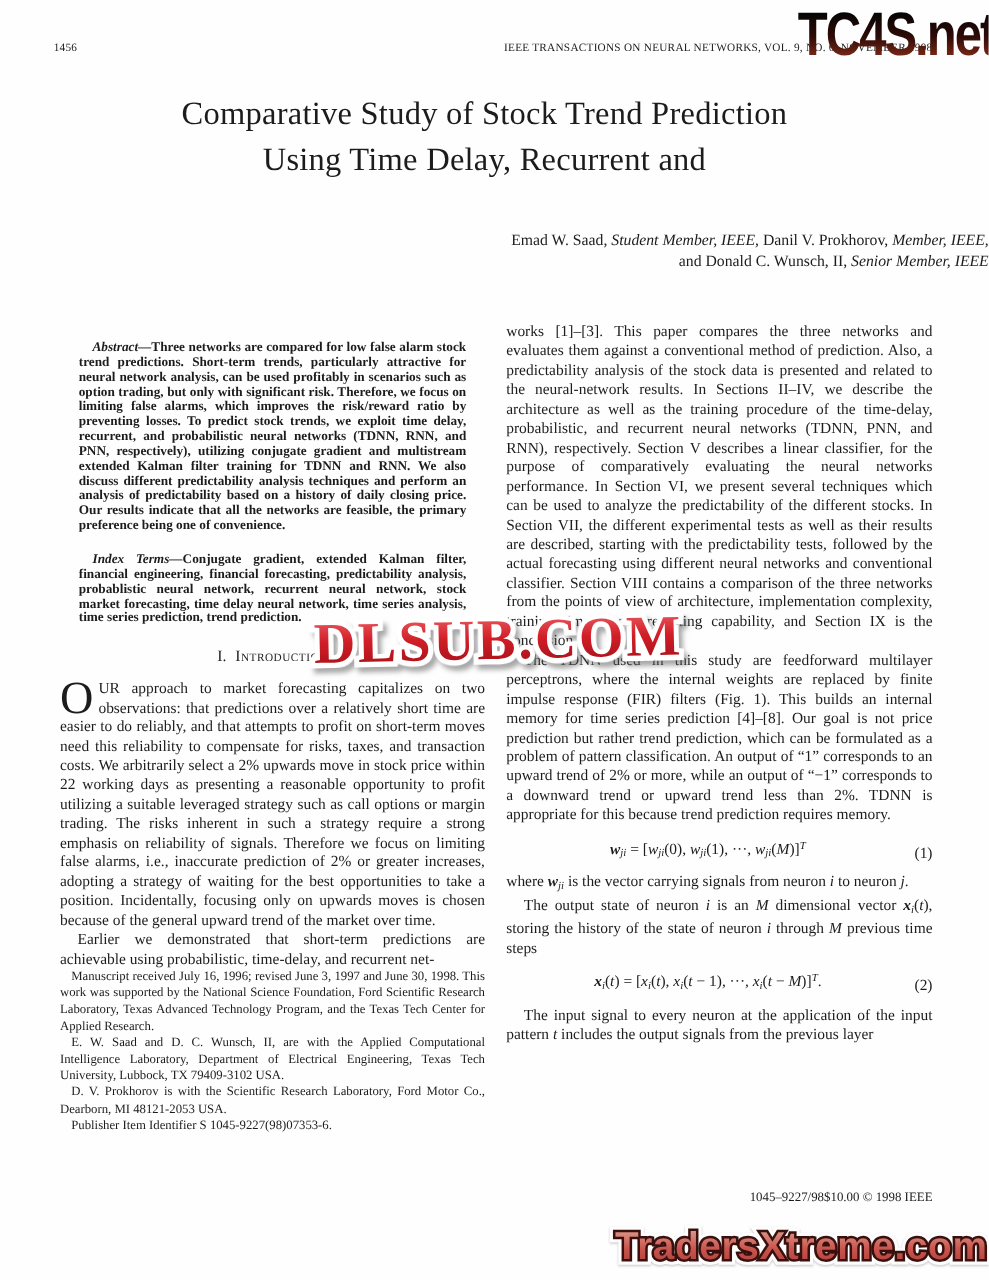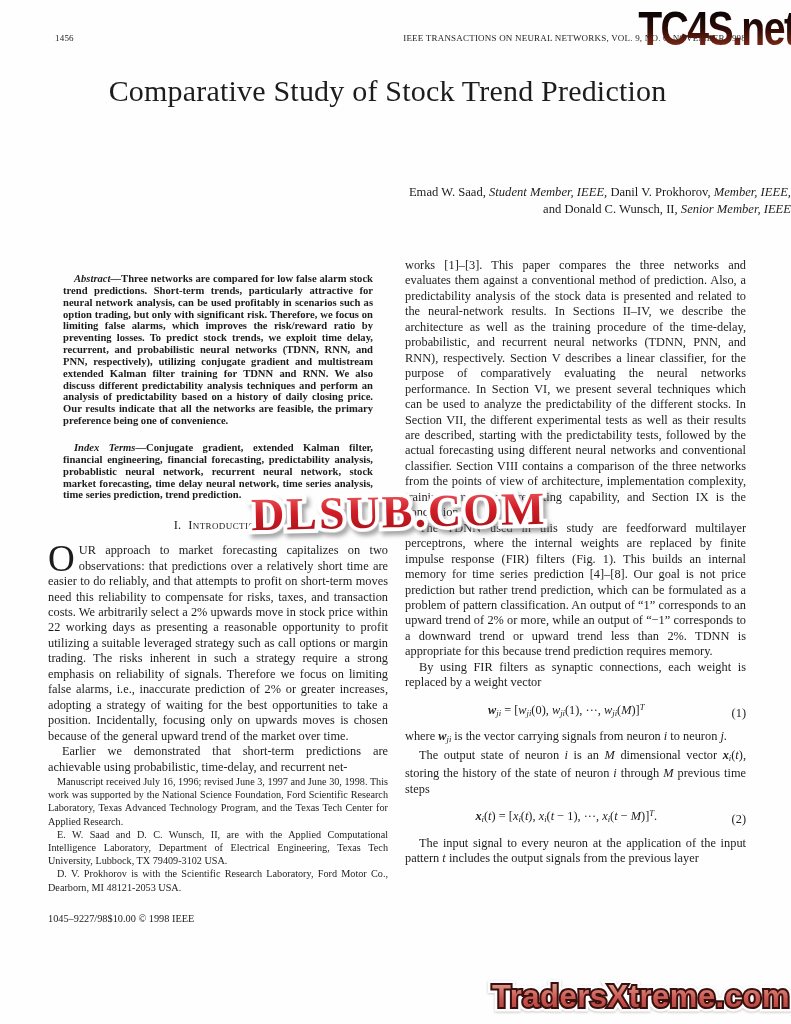--- a/index.html
+++ b/index.html
@@ -1,25 +1,25 @@
 <!DOCTYPE html>
 <html><head>
 <meta charset="utf-8">
 <style>
   html,body{margin:0;padding:0;background:#ffffff;}
   .page{position:relative;width:791px;height:1024px;background:#fefefe;overflow:hidden;
         font-family:"Liberation Serif",serif;color:#1c1c1c;}
 
   
-  .running-head{position:absolute;top:33px;left:55px;right:45px;display:flex;
+  .running-head{position:absolute;top:33px;left:43px;right:45px;display:flex;
                 justify-content:space-between;font-size:9px;letter-spacing:.2px;}
 
   
   .title{position:absolute;top:72px;left:0;right:16px;text-align:center;
-         font-size:30px;line-height:37px;font-weight:400;letter-spacing:.2px;}
+         font-size:26px;line-height:37px;font-weight:400;letter-spacing:.2px;}
   .authors{position:absolute;top:184px;left:0;right:0;text-align:right;
            font-size:12.6px;line-height:17px;}
 
   
   .columns{position:absolute;top:258px;left:48px;width:698px;display:flex;gap:17px;}
   .col{width:340px;}
   .col-right{width:341px;}
 
   .abstract,.index-terms{font-size:10.6px;line-height:11.85px;font-weight:700;
                          text-align:justify;text-indent:11px;margin:15px;}
@@ -35,21 +35,21 @@
 
   .dropcap{float:left;font-size:37px;line-height:28px;padding:2px 4px 0 0;}
 
   .footnotes{font-size:10.2px;line-height:13.2px;text-align:justify;}
   .footnotes p{margin:0;text-indent:9px;}
 
   .equation{display:flex;align-items:flex-end;margin:9px 0 8px;font-size:12.35px;}
   .eq-body{flex:1;text-align:center;}
   .eq-num{padding-left:4px;}
 
-  .footer{position:absolute;top:913px;left:48px;width:698px;text-align:left;font-size:10.3px;}
+  .footer{position:absolute;top:953px;left:48px;width:698px;text-align:right;font-size:10.3px;}
 
   
   .seg-i{font-style:italic}
   .seg-b{font-weight:700}
   .seg-bi{font-weight:700;font-style:italic}
   .seg-subi{font-style:italic;font-size:70%;vertical-align:-0.25em}
   .seg-supi{font-style:italic;font-size:70%;vertical-align:0.45em}
 
   
   .wm{pointer-events:none;}
@@ -90,20 +90,21 @@
 
 <div class="page">
 
   <div class="running-head">
     <span>1456</span>
     <span>IEEE TRANSACTIONS ON NEURAL NETWORKS, VOL. 9, NO. 6, NOVEMBER 1998</span>
   </div>
 
   <div class="title">
     <div>Comparative Study of Stock Trend Prediction</div>
+    <div>Using Time Delay, Recurrent and</div>
   </div>
 
   <div class="authors">
     <div><span>Emad W. Saad, </span><span class="seg-i">Student Member, IEEE,</span><span> Danil V. Prokhorov, </span><span class="seg-i">Member, IEEE,</span></div>
     <div><span>and Donald C. Wunsch, II, </span><span class="seg-i">Senior Member, IEEE</span></div>
   </div>
 
   <div class="columns">
 
     <div class="col col-left">
@@ -116,29 +117,29 @@
 
       <div class="body-text">
         <p class="no-indent"><span class="dropcap">O</span><span>UR approach to market forecasting capitalizes on two observations: that predictions over a relatively short time are easier to do reliably, and that attempts to profit on short-term moves need this reliability to compensate for risks, taxes, and transaction costs. We arbitrarily select a 2% upwards move in stock price within 22 working days as presenting a reasonable opportunity to profit utilizing a suitable leveraged strategy such as call options or margin trading. The risks inherent in such a strategy require a strong emphasis on reliability of signals. Therefore we focus on limiting false alarms, i.e., inaccurate prediction of 2% or greater increases, adopting a strategy of waiting for the best opportunities to take a position. Incidentally, focusing only on upwards moves is chosen because of the general upward trend of the market over time.</span></p>
         <p>Earlier we demonstrated that short-term predictions are achievable using probabilistic, time-delay, and recurrent net-</p>
       </div>
 
       <div class="footnotes">
         <p>Manuscript received July 16, 1996; revised June 3, 1997 and June 30, 1998. This work was supported by the National Science Foundation, Ford Scientific Research Laboratory, Texas Advanced Technology Program, and the Texas Tech Center for Applied Research.</p>
         <p>E. W. Saad and D. C. Wunsch, II, are with the Applied Computational Intelligence Laboratory, Department of Electrical Engineering, Texas Tech University, Lubbock, TX 79409-3102 USA.</p>
         <p>D. V. Prokhorov is with the Scientific Research Laboratory, Ford Motor Co., Dearborn, MI 48121-2053 USA.</p>
+        <p>Publisher Item Identifier S 1045-9227(98)07353-6.</p>
       </div>
     </div>
 
     <div class="col col-right body-text">
       <p class="no-indent">works [1]–[3]. This paper compares the three networks and evaluates them against a conventional method of prediction. Also, a predictability analysis of the stock data is presented and related to the neural-network results. In Sections II–IV, we describe the architecture as well as the training procedure of the time-delay, probabilistic, and recurrent neural networks (TDNN, PNN, and RNN), respectively. Section V describes a linear classifier, for the purpose of comparatively evaluating the neural networks performance. In Section VI, we present several techniques which can be used to analyze the predictability of the different stocks. In Section VII, the different experimental tests as well as their results are described, starting with the predictability tests, followed by the actual forecasting using different neural networks and conventional classifier. Section VIII contains a comparison of the three networks from the points of view of architecture, implementation complexity, training time, and forecasting capability, and Section IX is the conclusion.</p>
 
 
       <p>The TDNN used in this study are feedforward multilayer perceptrons, where the internal weights are replaced by finite impulse response (FIR) filters (Fig. 1). This builds an internal memory for time series prediction [4]–[8]. Our goal is not price prediction but rather trend prediction, which can be formulated as a problem of pattern classification. An output of “1” corresponds to an upward trend of 2% or more, while an output of “−1” corresponds to a downward trend or upward trend less than 2%. TDNN is appropriate for this because trend prediction requires memory.</p>
-      <p>By using FIR filters as synaptic connections, each weight is replaced by a weight vector</p>
 
       <div class="equation">
         <span class="eq-body"><span class="seg-bi">w</span><span class="seg-subi">ji</span><span> = [</span><span class="seg-i">w</span><span class="seg-subi">ji</span><span>(0), </span><span class="seg-i">w</span><span class="seg-subi">ji</span><span>(1), ···, </span><span class="seg-i">w</span><span class="seg-subi">ji</span><span>(</span><span class="seg-i">M</span><span>)]</span><span class="seg-supi">T</span></span>
         <span class="eq-num">(1)</span>
       </div>
 
       <p class="no-indent"><span>where </span><span class="seg-bi">w</span><span class="seg-subi">ji</span><span> is the vector carrying signals from neuron </span><span class="seg-i">i</span><span> to neuron </span><span class="seg-i">j</span><span>.</span></p>
       <p><span>The output state of neuron </span><span class="seg-i">i</span><span> is an </span><span class="seg-i">M</span><span> dimensional vector </span><span class="seg-bi">x</span><span class="seg-subi">i</span><span>(</span><span class="seg-i">t</span><span>), storing the history of the state of neuron </span><span class="seg-i">i</span><span> through </span><span class="seg-i">M</span><span> previous time steps</span></p>
 
       <div class="equation">

